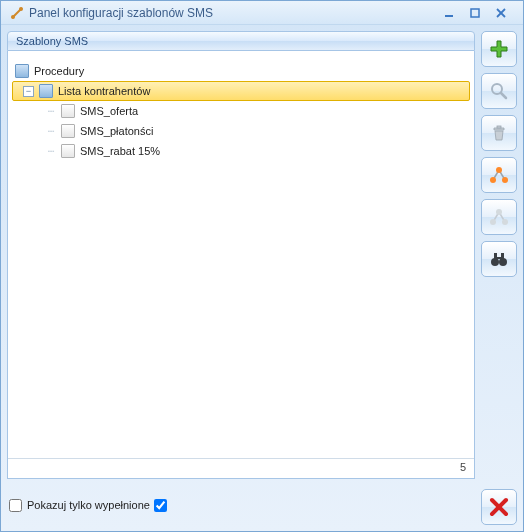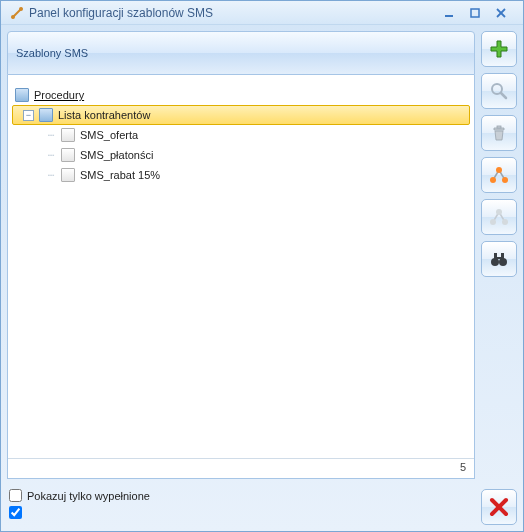--- a/index.html
+++ b/index.html
@@ -11,43 +11,43 @@
 .titlebar-icon { width: 16px; height: 16px; margin-right: 4px; display:flex; align-items:center; justify-content:center; }
 .titlebar-title { flex: 1; color: #3b5d8a; font-size: 12px; }
 .title-controls { display: flex; gap: 10px; padding-right: 6px; }
 .title-btn { width: 16px; height: 14px; color: #3b78c4; cursor: pointer; display: flex; align-items: center; justify-content: center; font-size: 11px; }
 
 .body { flex: 1; padding: 6px; display: flex; flex-direction: column; }
 
 .top-row { display: flex; gap: 6px; flex: 1; min-height:0; }
 
 .panel { display:flex; flex-direction:column; flex: 1; min-height:0; }
-.panel-header { height: 44px; background: linear-gradient(to bottom, #f5faff 0%, #d9e9fb 50%, #c8def6 51%, #e2eefb 100%); border: 1px solid #a6c5e6; border-radius: 4px 4px 0 0; display: flex; align-items: center; padding: 0 8px; color: #2a4f7f; font-size: 11px; }
+.panel-header { height: 20px; background: linear-gradient(to bottom, #f5faff 0%, #d9e9fb 50%, #c8def6 51%, #e2eefb 100%); border: 1px solid #a6c5e6; border-radius: 4px 4px 0 0; display: flex; align-items: center; padding: 0 8px; color: #2a4f7f; font-size: 11px; }
 
 .tree-wrap { flex:1; background:#fff; border:1px solid #a6c5e6; border-top:none; min-height:0; display:flex; flex-direction:column; }
 .tree { flex:1; padding: 10px 4px 4px 4px; overflow:auto; }
 .tree-footer { height:20px; border-top:1px solid #d0dce8; text-align:right; padding: 2px 8px 0 0; color:#444; background:#fff; }
 
 .tree-row { display:flex; align-items:center; height:20px; padding-left:4px; }
 .tree-row.selected { background: linear-gradient(to bottom, #fff0b5 0%, #ffdd6b 100%); border:1px solid #e0b000; border-radius:2px; }
 .tree-icon { width:16px; height:16px; margin-right:4px; flex-shrink:0; display:flex; align-items:center; justify-content:center; }
 .tree-label { color:#222; white-space:nowrap; }
 .tree-indent { width:18px; display:inline-block; text-align:center; color:#9fb4c9; }
 .expander { width:11px; height:11px; display:inline-flex; align-items:center; justify-content:center; border:1px solid #8aa6c1; color:#5b7a9a; font-size:9px; line-height:9px; background:#fff; margin-right:4px; cursor:pointer; }
 .dotted-vert { color:#bcc9d6; }
 
-.level1 { padding-left: 2px; text-decoration: underline; }
+.level1 { padding-left: 2px; }
 .level2 { padding-left: 10px; }
 .level3 { padding-left: 30px; }
 
 .sidebar { display:flex; flex-direction:column; gap:6px; }
 .tool-btn { width:36px; height:36px; border:1px solid #9cbde0; border-radius:5px; background: linear-gradient(to bottom, #ffffff 0%, #e6f0fb 50%, #d4e6f7 51%, #f2f8fe 100%); display:flex; align-items:center; justify-content:center; cursor:pointer; }
 
 .bottom-row { margin-top:6px; display:flex; }
-.checks { flex:1; display:flex; flex-direction:column; gap:4px; padding: 4px 2px; }
+.checks { flex:1; display:flex; flex-direction:row; gap:4px; padding: 4px 2px; }
 .check { display:flex; align-items:center; gap:5px; color:#222; }
 .check input { width:13px; height:13px; }
 
 .close-btn { width:36px; height:36px; align-self:flex-end; margin-top:4px; }
 .doc-icon { width:14px; height:14px; background: linear-gradient(to bottom,#fff,#e6e6e6); border:1px solid #b0b0b0; border-radius:1px; position:relative;}
 .proc-icon { width:14px; height:14px; background: linear-gradient(to bottom,#cfe3f7,#8fb9e0); border:1px solid #6a98c6; border-radius:1px;}
 </style>
 </head>
 <body>
 

